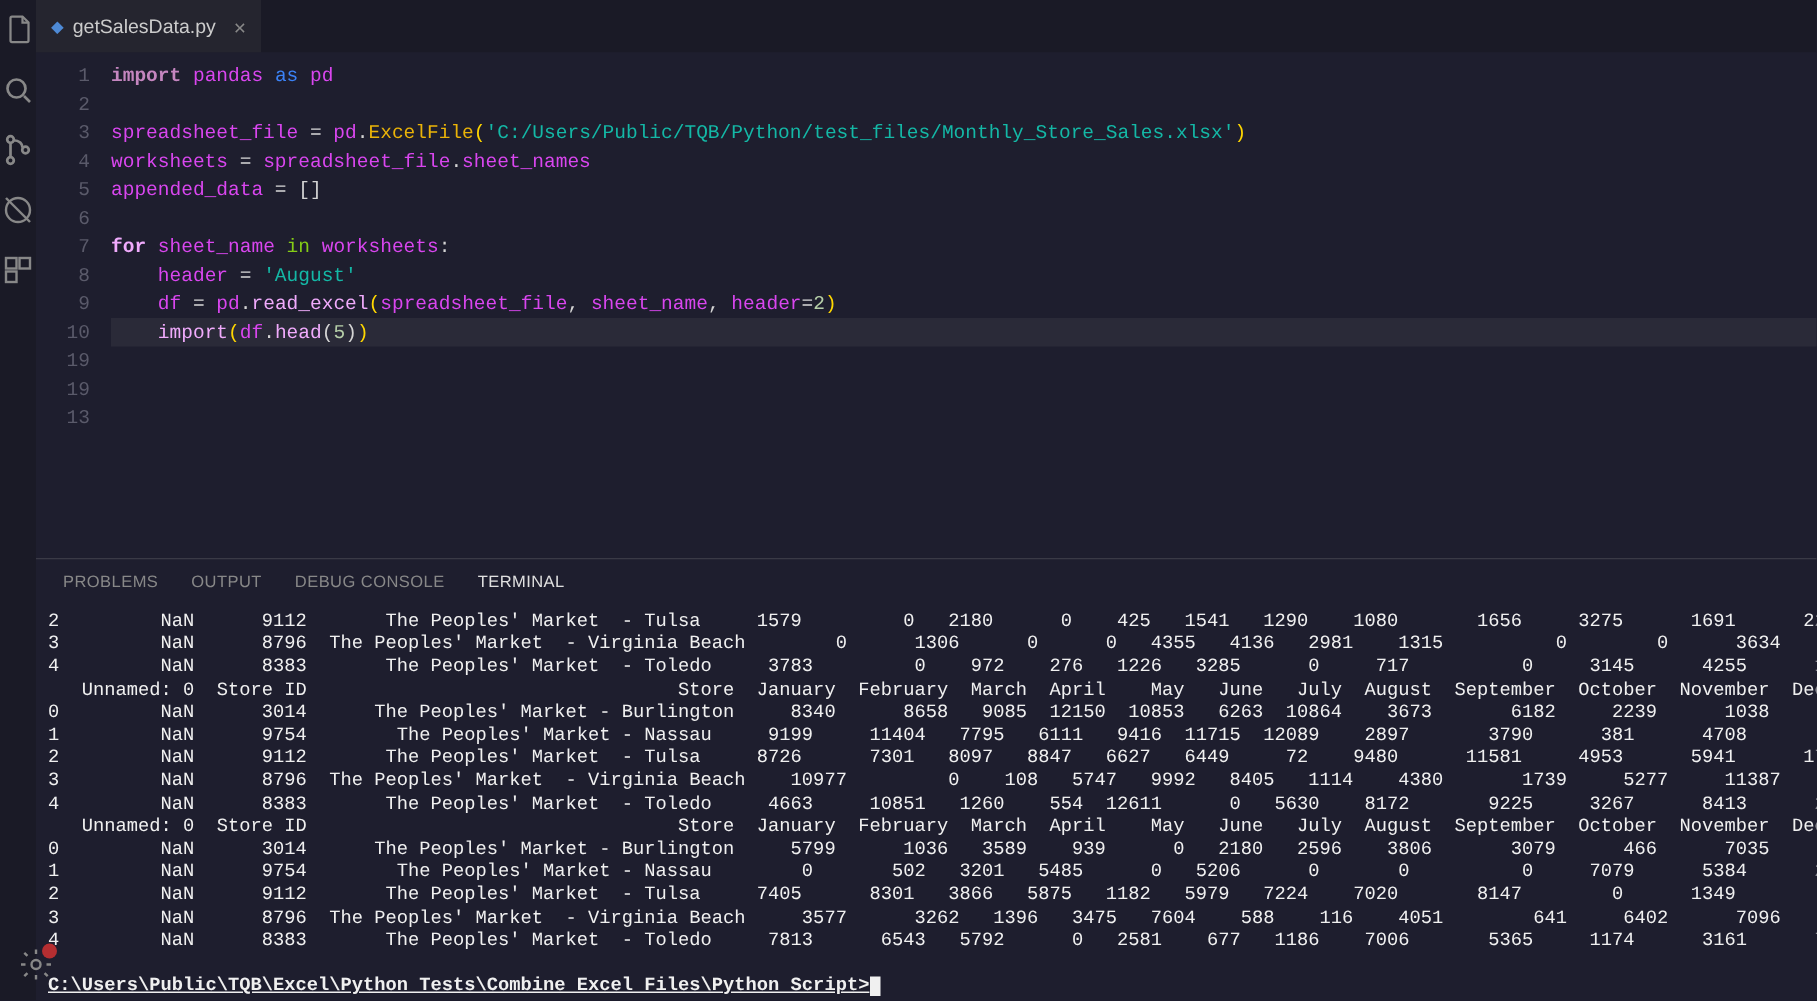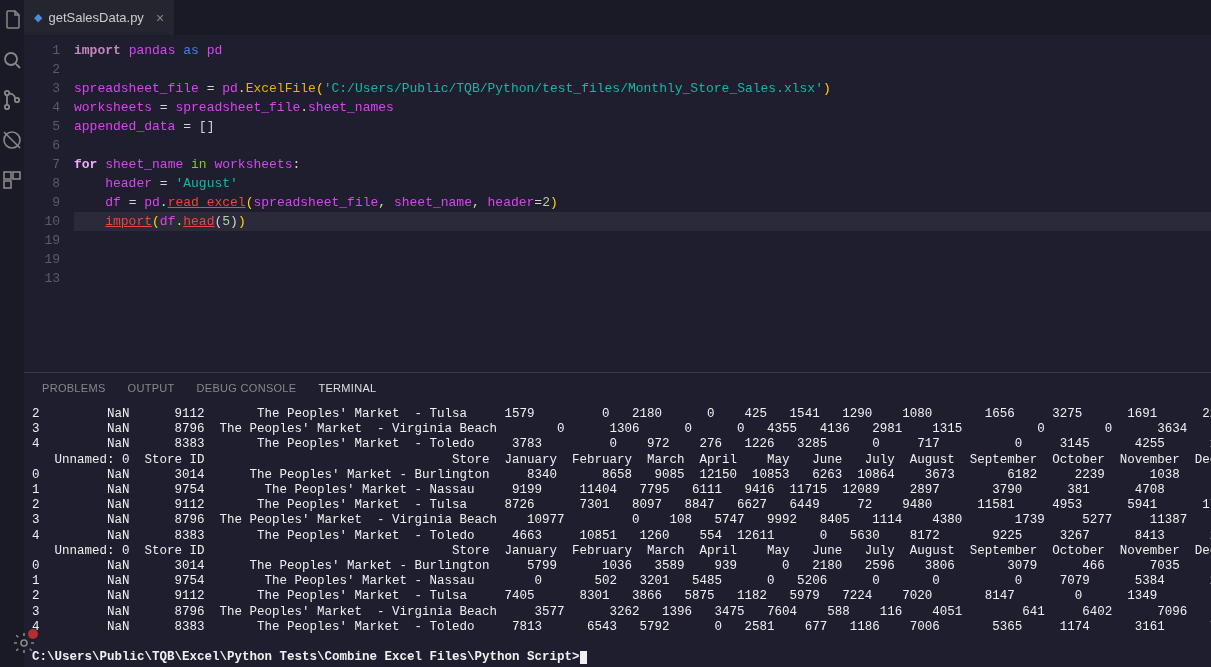--- a/index.html
+++ b/index.html
@@ -17,35 +17,35 @@
 .gutter { width:50px; text-align:right; color:#5a5a6a; padding:6px 14px 0 0; line-height:19px; font-size:13px; user-select:none;}
 .code { flex:1; padding:6px 0 0 0; line-height:19px; font-size:13px; font-family:Consolas,'Courier New',monospace;}
 .line { white-space:pre; height:19px;}
 .hl-line { background:#2a2a38;}
 .k-import{color:#c586c0;font-weight:bold;}
 .k-as{color:#3b82f6;}
 .k-for{color:#f0abfc;font-weight:bold;}
 .k-in{color:#84cc16;}
 .id{color:#d946ef;}
 .eq{color:#d4d4d4;}
-.fn{color:#ef4444;text-decoration:underline;}
+.fn{color:#f0abfc;}
 .cls{color:#eab308;}
 .str{color:#14b8a6;}
 .num{color:#b5cea8;}
 .par{color:#ffd700;}
 .bottom-bar { position:absolute; left:0; bottom:0; width:48px; display:flex; flex-direction:column; align-items:center; padding-bottom:8px;}
 .bottom-bar .icon { color:#888; position:relative;}
 .badge { position:absolute; top:-2px; right:-2px; width:10px; height:10px; background:#b52e31; border-radius:50%;}
 .panel { height:295px; display:flex; flex-direction:column; border-top:1px solid #3a3a46;}
 .panel-tabs { height:30px; display:flex; align-items:center; padding:0 18px; gap:22px; background:#1e1e2e; font-family:"Segoe UI",sans-serif; font-size:11px;}
 .ptab { color:#888; text-transform:uppercase; cursor:pointer; letter-spacing:0.3px;}
 .ptab.active { color:#e0e0e0; }
 .panel-tabs .spacer { flex:1;}
 .terminal { flex:1; background:#1e1e2e; color:#f0f0f0; padding:4px 8px 0 8px; font-family:Consolas,'Courier New',monospace; font-size:12.5px; line-height:15.2px; overflow:hidden; white-space:pre;}
-.terminal b { font-weight:bold;}
+.terminal b { font-weight:bold;text-decoration:underline;}
 .prompt-line { background:transparent;}
 .cursor-block { display:inline-block; width:7px; height:13px; background:#f0f0f0; vertical-align:text-bottom;}
 </style>
 </head>
 <body>
 
 <div class="root">
   <div class="activitybar">
     <div class="icon">
         <svg viewBox="0 0 24 24" fill="none" stroke="currentColor" stroke-width="1.5">

